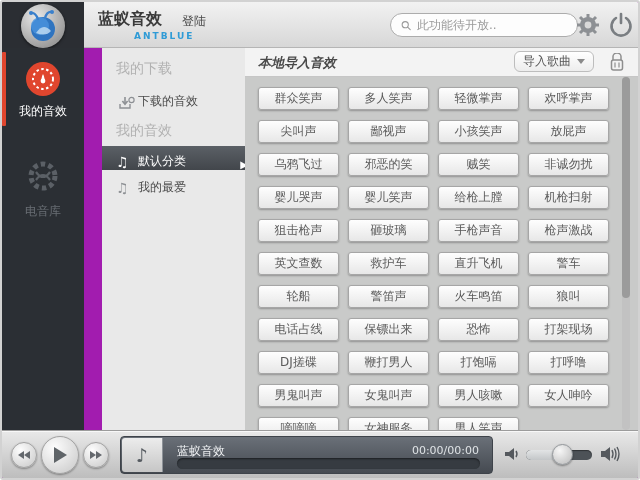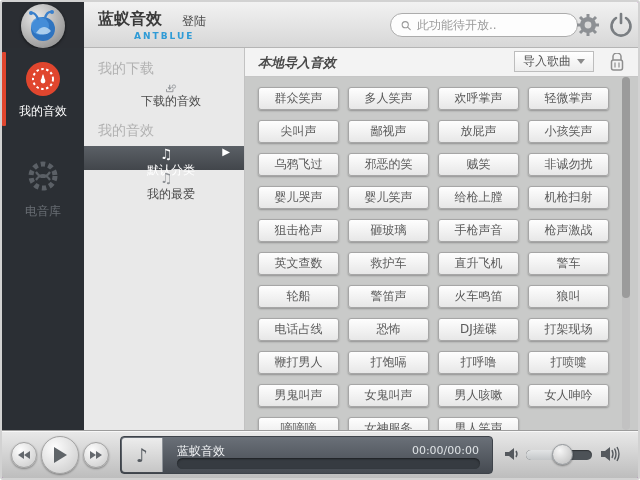--- a/index.html
+++ b/index.html
@@ -22,33 +22,33 @@
 
   
   .sidebar { position:absolute; left:0; top:46px; width:82px; height:382px; background:#2b2f34; }
   .side-item { position:relative; width:100%; padding:14px 0 10px; text-align:center; cursor:pointer; }
   .side-item .lbl { display:block; font-size:12px; color:#696e74; margin-top:7px; }
   .side-item.active .lbl { color:#ffffff; }
   .side-item.active::before { content:""; position:absolute; left:0; top:4px; bottom:4px; width:4px; background:#e0462e; border-radius:1px; }
   .gauge { width:34px; height:34px; border-radius:50%; background:#e0462e; margin:0 auto; display:flex; align-items:center; justify-content:center; }
 
   
-  .panel { position:absolute; left:82px; top:46px; width:161px; height:382px; background:#e9e9e9; border-right:1px solid #c2c2c2; }
+  .panel { position:absolute; left:100px; top:46px; width:161px; height:382px; background:#e9e9e9; border-right:1px solid #c2c2c2; }
   .p-header { font-size:14px; color:#b2b2b2; padding:12px 0 6px 14px; }
-  .p-item { position:relative; display:flex; align-items:center; height:26px; padding-left:14px; font-size:12px; color:#4a4a4a; cursor:pointer;flex-direction:column; }
+  .p-item { position:relative; display:flex; align-items:flex-end; height:26px; padding-left:14px; font-size:12px; color:#4a4a4a; cursor:pointer; }
   .p-item .note { font-size:14px; color:#8d9094; width:22px; }
   .p-item.selected { background:linear-gradient(#5b6066,#42464b); color:#fff; height:24px; }
   .p-item.selected .note { color:#fff; }
   .p-item .arrow { position:absolute; right:14px; font-size:10px; color:#fff; }
 
   
   .main { position:absolute; left:243px; top:46px; width:393px; height:382px; }
   .main-header { position:relative; height:29px; background:#f3f3f3; border-bottom:1px solid #c6c6c6; }
   .mh-title { position:absolute; left:13px; top:6px; font-size:13px; font-weight:bold; font-style:italic; color:#4a4a4a; font-family:"DejaVu Serif","Liberation Serif",serif; }
-  .import-btn { position:absolute; right:44px; top:3px; height:21px; background:linear-gradient(#ffffff,#ededed); border:1px solid #bdbdbd; border-radius:0; font-size:12px; color:#555; padding:0 8px; display:flex; align-items:center; gap:6px; cursor:pointer; font-family:inherit; }
+  .import-btn { position:absolute; right:44px; top:3px; height:21px; background:linear-gradient(#ffffff,#ededed); border:1px solid #bdbdbd; border-radius:6px; font-size:12px; color:#555; padding:0 8px; display:flex; align-items:center; gap:6px; cursor:pointer; font-family:inherit; }
   .caret { width:0; height:0; border-left:4px solid transparent; border-right:4px solid transparent; border-top:5px solid #8a8a8a; }
   .trash-pos { position:absolute; right:12px; top:5px; width:18px; height:19px; cursor:pointer; }
 
   .grid-area { position:relative; height:353px; background:#c9cac9; overflow:hidden; }
   .grid { display:grid; grid-template-columns:repeat(4,81px); grid-auto-rows:23px; column-gap:9px; row-gap:10px; padding:10px 0 0 13px; }
   .sbtn { border:1px solid #a6a6a6; border-radius:3px; background:linear-gradient(#fefefe,#e7e7e7); box-shadow:0 1px 2px rgba(0,0,0,.28); font-size:12px; color:#5a5a5a; cursor:pointer; font-family:inherit; white-space:nowrap; overflow:hidden; }
   .scroll-track { position:absolute; right:8px; top:0; bottom:0; width:8px; background:#c2c2c2; border-radius:4px; }
   .scroll-thumb { position:absolute; right:0; top:0; width:8px; height:221px; background:#9b9b9b; border-radius:4px; cursor:pointer; }
 
   
@@ -173,26 +173,26 @@
         <path d="M5 7 L5 3.5 A4 3.5 0 0 1 13 3.5 L13 7" fill="none" stroke="#8f8f8f" stroke-width="1.5"></path>
         <rect x="3.5" y="7" width="11" height="10" rx="2" fill="none" stroke="#8f8f8f" stroke-width="1.5"></rect>
         <line x1="7" y1="9.5" x2="7" y2="14.5" stroke="#8f8f8f" stroke-width="1.2"></line>
         <line x1="11" y1="9.5" x2="11" y2="14.5" stroke="#8f8f8f" stroke-width="1.2"></line>
       </svg>
     </div>
     <div class="grid-area">
       <div class="grid" id="sound-grid">
           <button class="sbtn">群众笑声</button>
           <button class="sbtn">多人笑声</button>
+          <button class="sbtn">轻微掌声</button>
           <button class="sbtn">欢呼掌声</button>
-          <button class="sbtn">轻微掌声</button>
           <button class="sbtn">尖叫声</button>
           <button class="sbtn">鄙视声</button>
+          <button class="sbtn">小孩笑声</button>
           <button class="sbtn">放屁声</button>
-          <button class="sbtn">小孩笑声</button>
           <button class="sbtn">乌鸦飞过</button>
           <button class="sbtn">邪恶的笑</button>
           <button class="sbtn">贼笑</button>
           <button class="sbtn">非诚勿扰</button>
           <button class="sbtn">婴儿哭声</button>
           <button class="sbtn">婴儿笑声</button>
           <button class="sbtn">给枪上膛</button>
           <button class="sbtn">机枪扫射</button>
           <button class="sbtn">狙击枪声</button>
           <button class="sbtn">砸玻璃</button>
@@ -200,27 +200,27 @@
           <button class="sbtn">枪声激战</button>
           <button class="sbtn">英文查数</button>
           <button class="sbtn">救护车</button>
           <button class="sbtn">直升飞机</button>
           <button class="sbtn">警车</button>
           <button class="sbtn">轮船</button>
           <button class="sbtn">警笛声</button>
           <button class="sbtn">火车鸣笛</button>
           <button class="sbtn">狼叫</button>
           <button class="sbtn">电话占线</button>
+          <button class="sbtn">保镖出来</button>
           <button class="sbtn">恐怖</button>
+          <button class="sbtn">打架现场</button>
           <button class="sbtn">DJ搓碟</button>
-          <button class="sbtn">打架现场</button>
           <button class="sbtn">鞭打男人</button>
           <button class="sbtn">打饱嗝</button>
           <button class="sbtn">打呼噜</button>
-          <button class="sbtn">打喷嚏</button>
           <button class="sbtn">男鬼叫声</button>
           <button class="sbtn">女鬼叫声</button>
           <button class="sbtn">男人咳嗽</button>
           <button class="sbtn">女人呻吟</button>
           <button class="sbtn">嘀嘀嘀</button>
           <button class="sbtn">女神服务</button>
           <button class="sbtn">男人笑声</button>
         </div>
 
       <div class="scroll-track">

